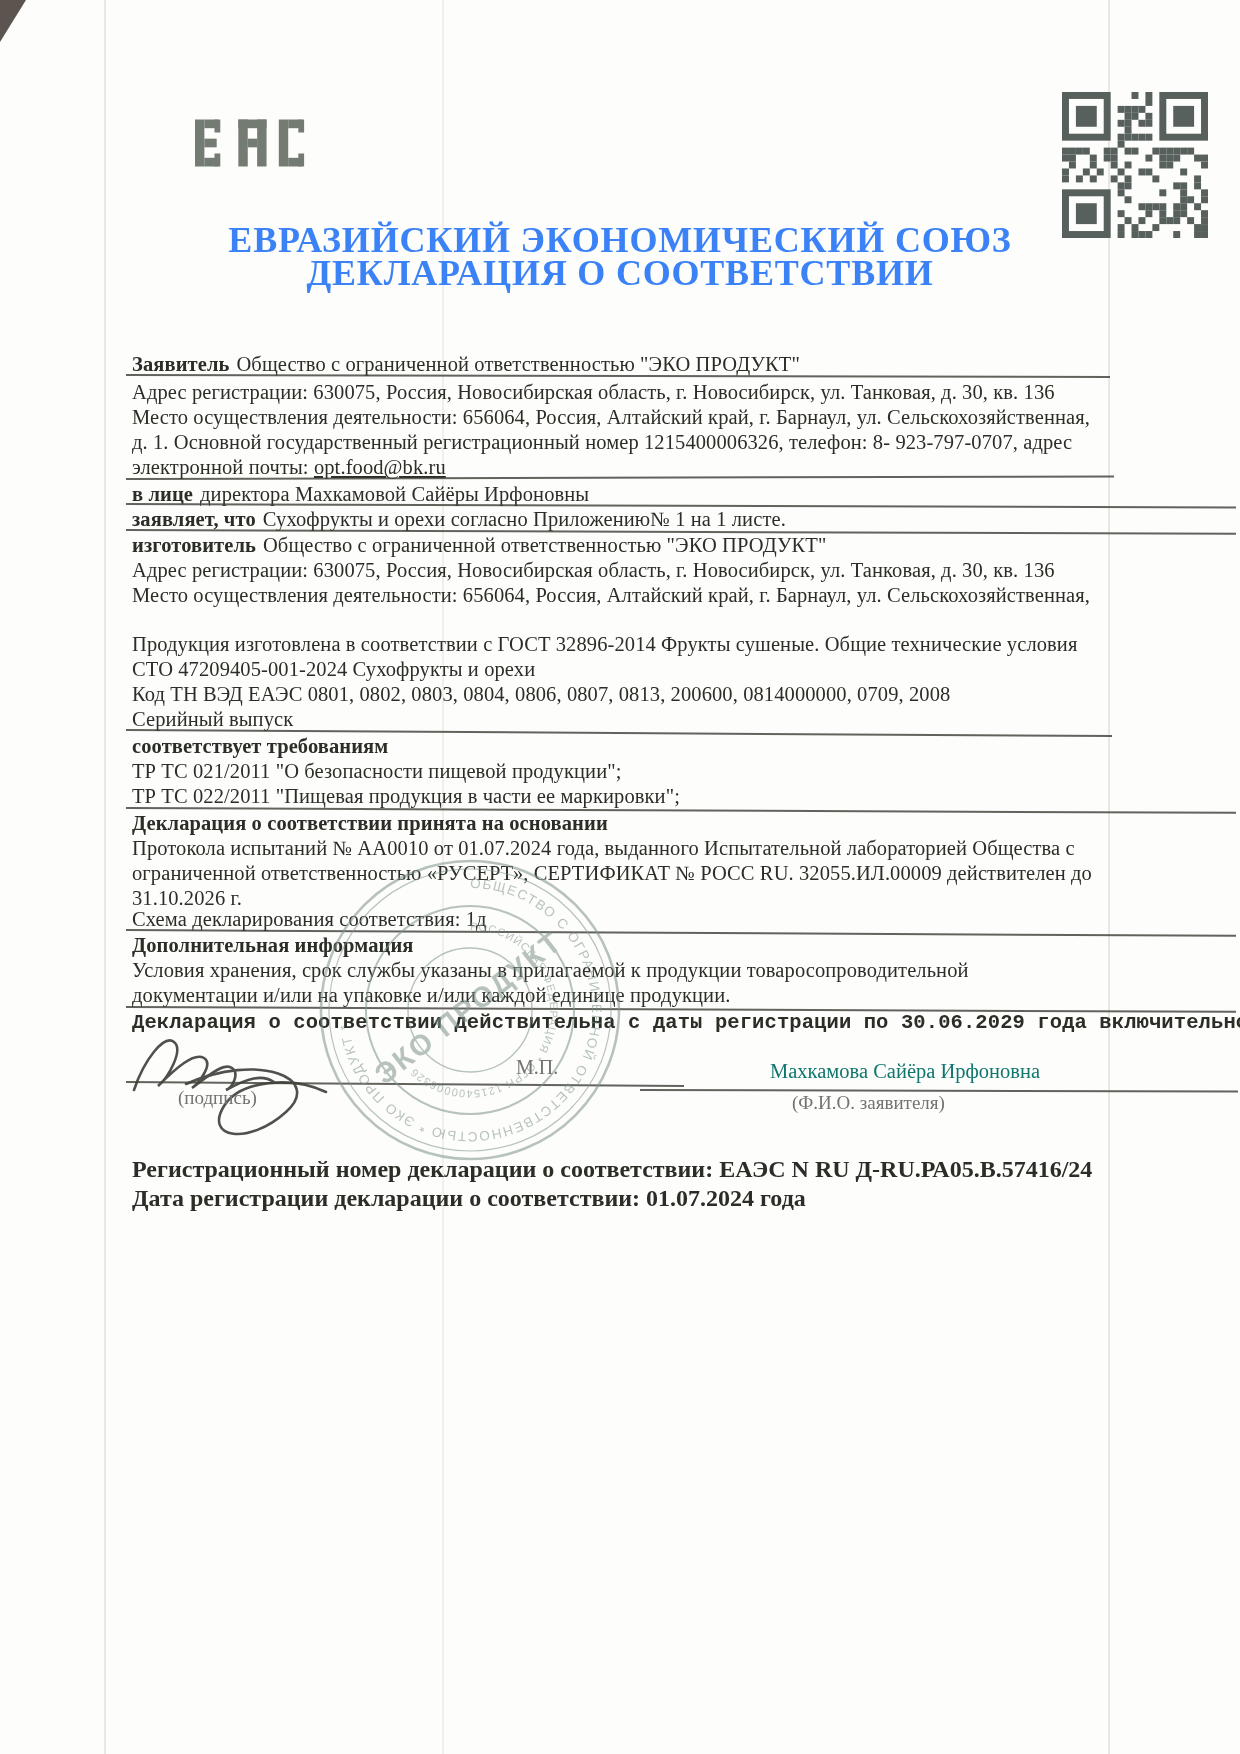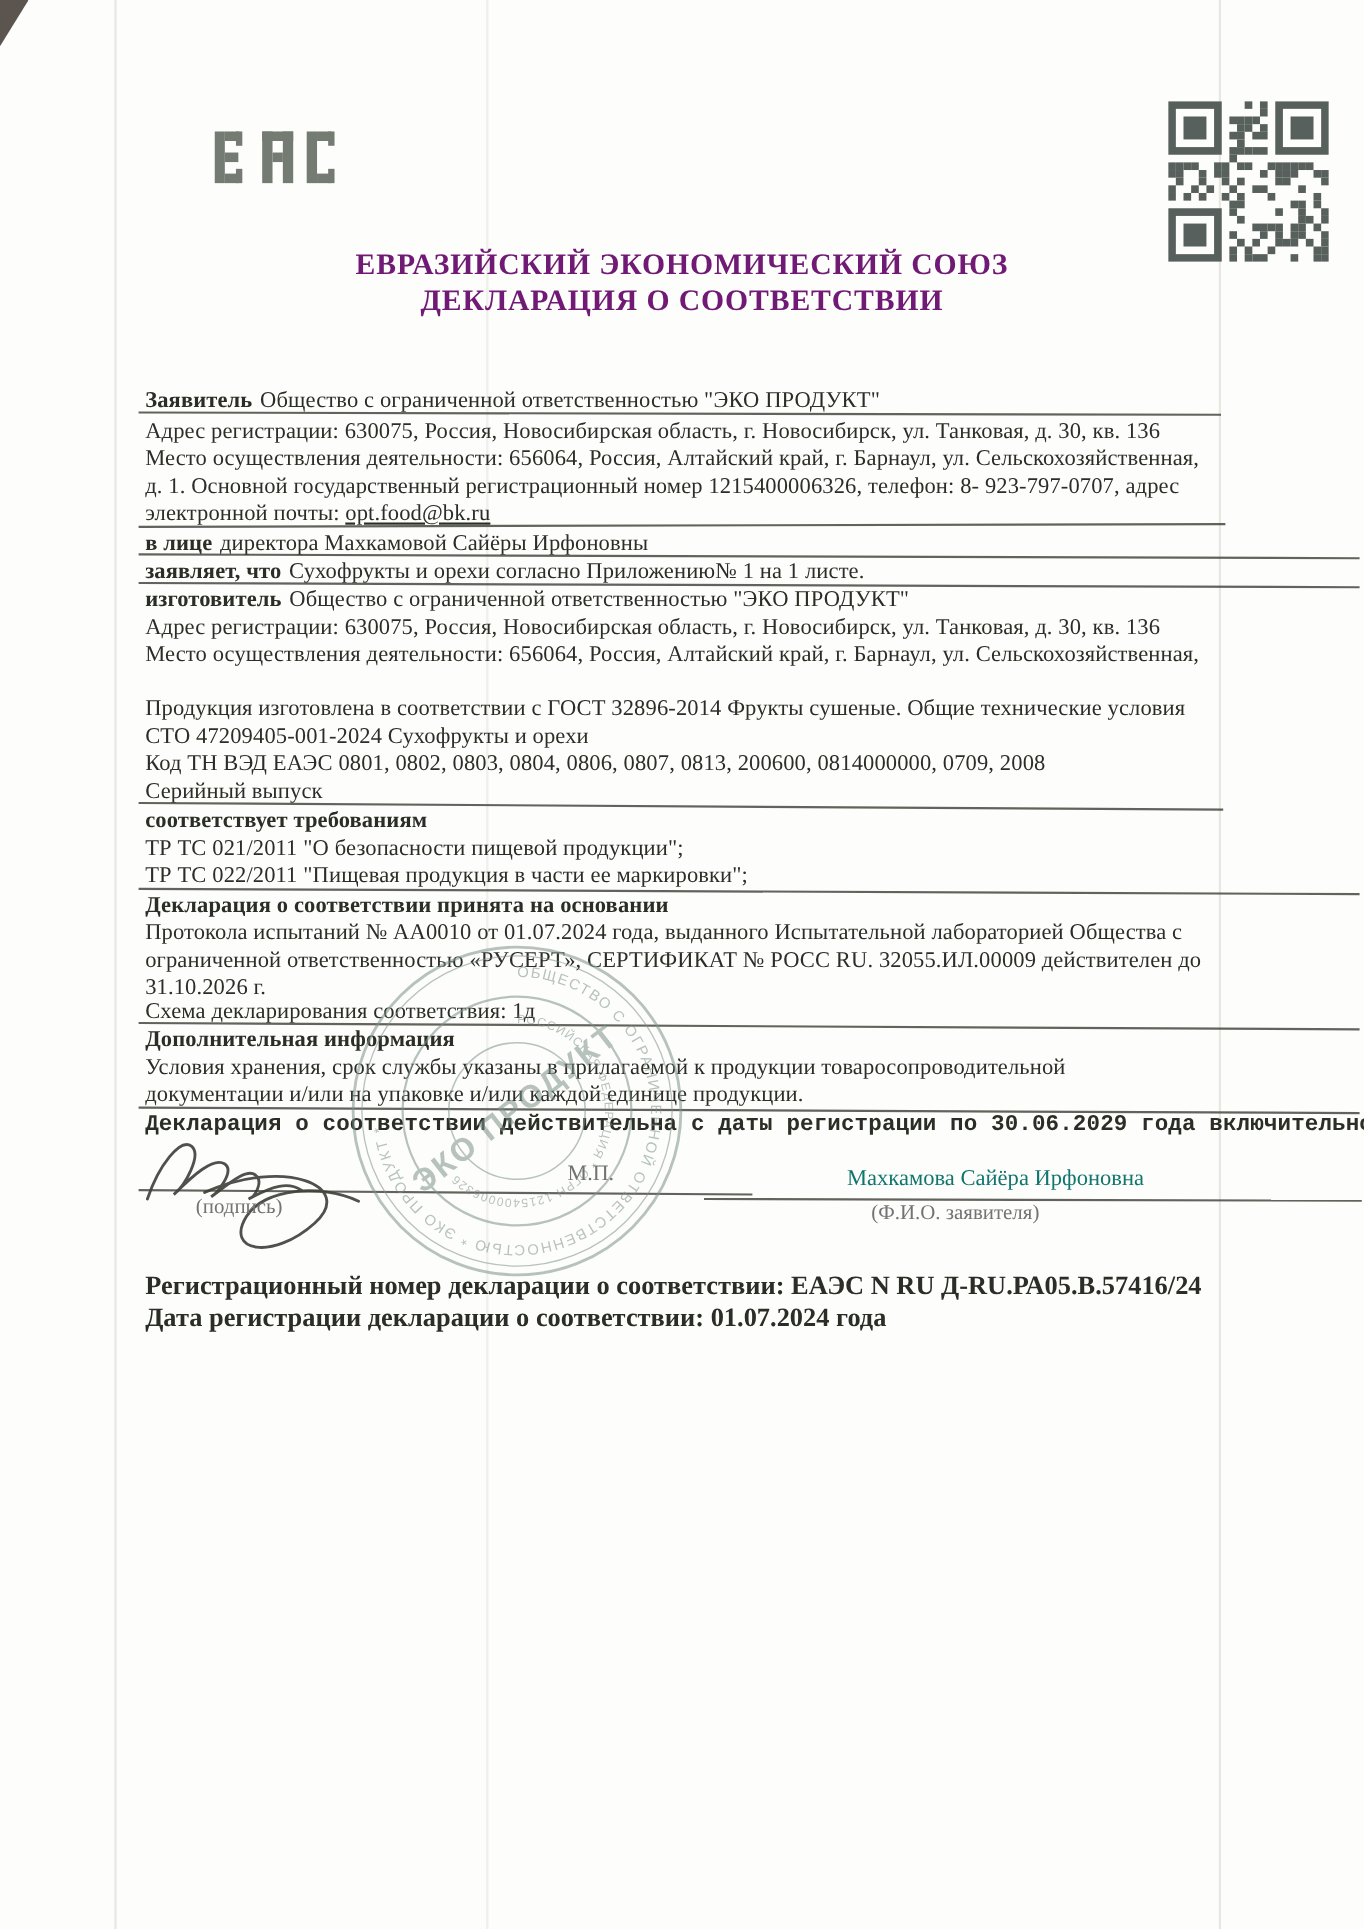--- a/index.html
+++ b/index.html
@@ -8,21 +8,21 @@
     background:#fdfdfb;
     font-family:"Liberation Serif","DejaVu Serif",serif;
     color:#2b2e26;
   }
   
   .streak{position:absolute;top:0;height:1754px;pointer-events:none;}
   .corner-mark{position:absolute;left:0;top:0;width:26px;height:42px;
     background:#4a423c;clip-path:polygon(0 0,100% 0,0 100%);opacity:.9;}
   .title{
     position:absolute;left:0;top:224px;width:100%;text-align:center;
-    font-weight:bold;font-size:27px;line-height:33px;letter-spacing:.8px;color:#701a75;
+    font-weight:bold;font-size:36px;line-height:33px;letter-spacing:.8px;color:#3b82f6;
   }
   .blk{position:absolute;left:132px;width:990px;}
   .line{font-size:20.5px;line-height:25.1px;white-space:nowrap;letter-spacing:.1px;}
   .b{font-weight:bold;}
   .lead{font-weight:bold;margin-right:7px;}
   .email{text-decoration:underline;}
   .rule{position:absolute;height:2px;background:#3f4138;opacity:.82;transform-origin:left center;}
   .cap{position:absolute;font-size:19px;color:#737373;}
   .fio{position:absolute;font-size:20.5px;color:#0f766e;}
   .footer-line{font-weight:bold;font-size:24px;line-height:28.5px;white-space:nowrap;}

